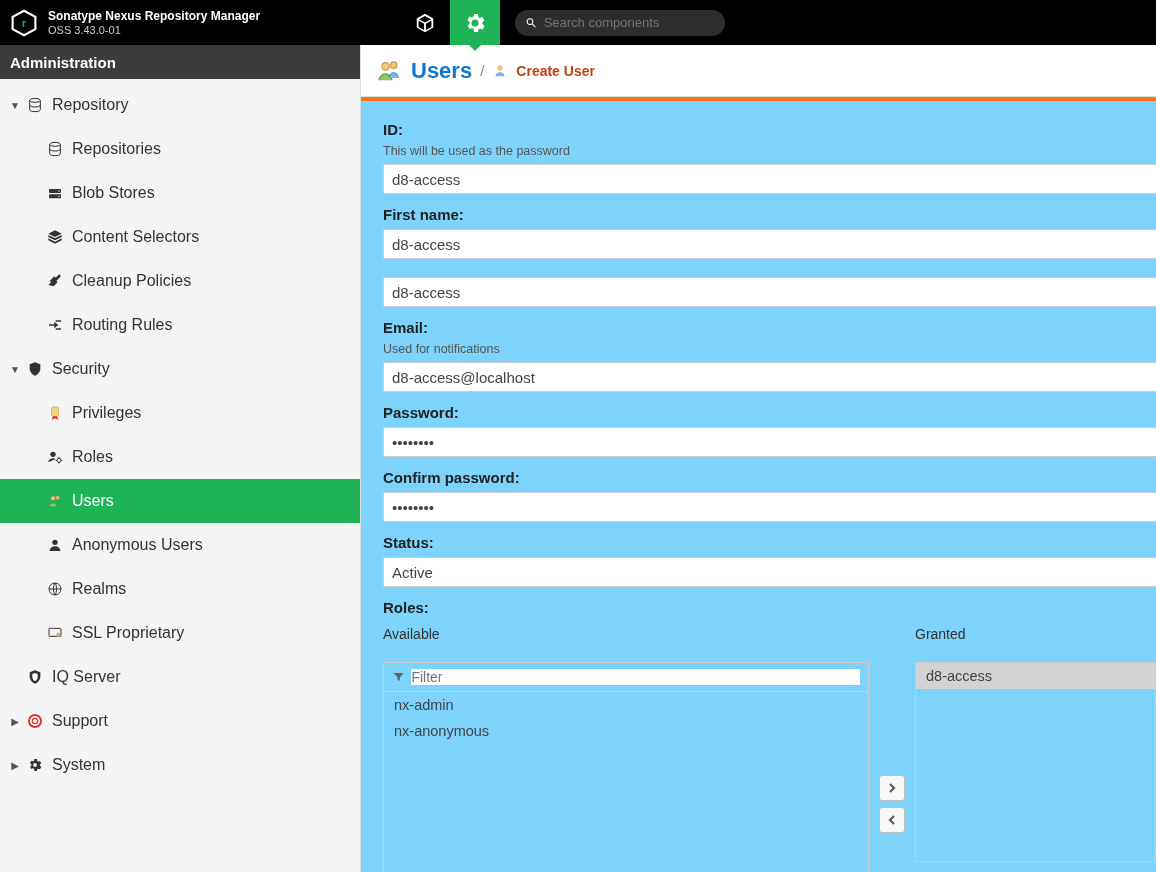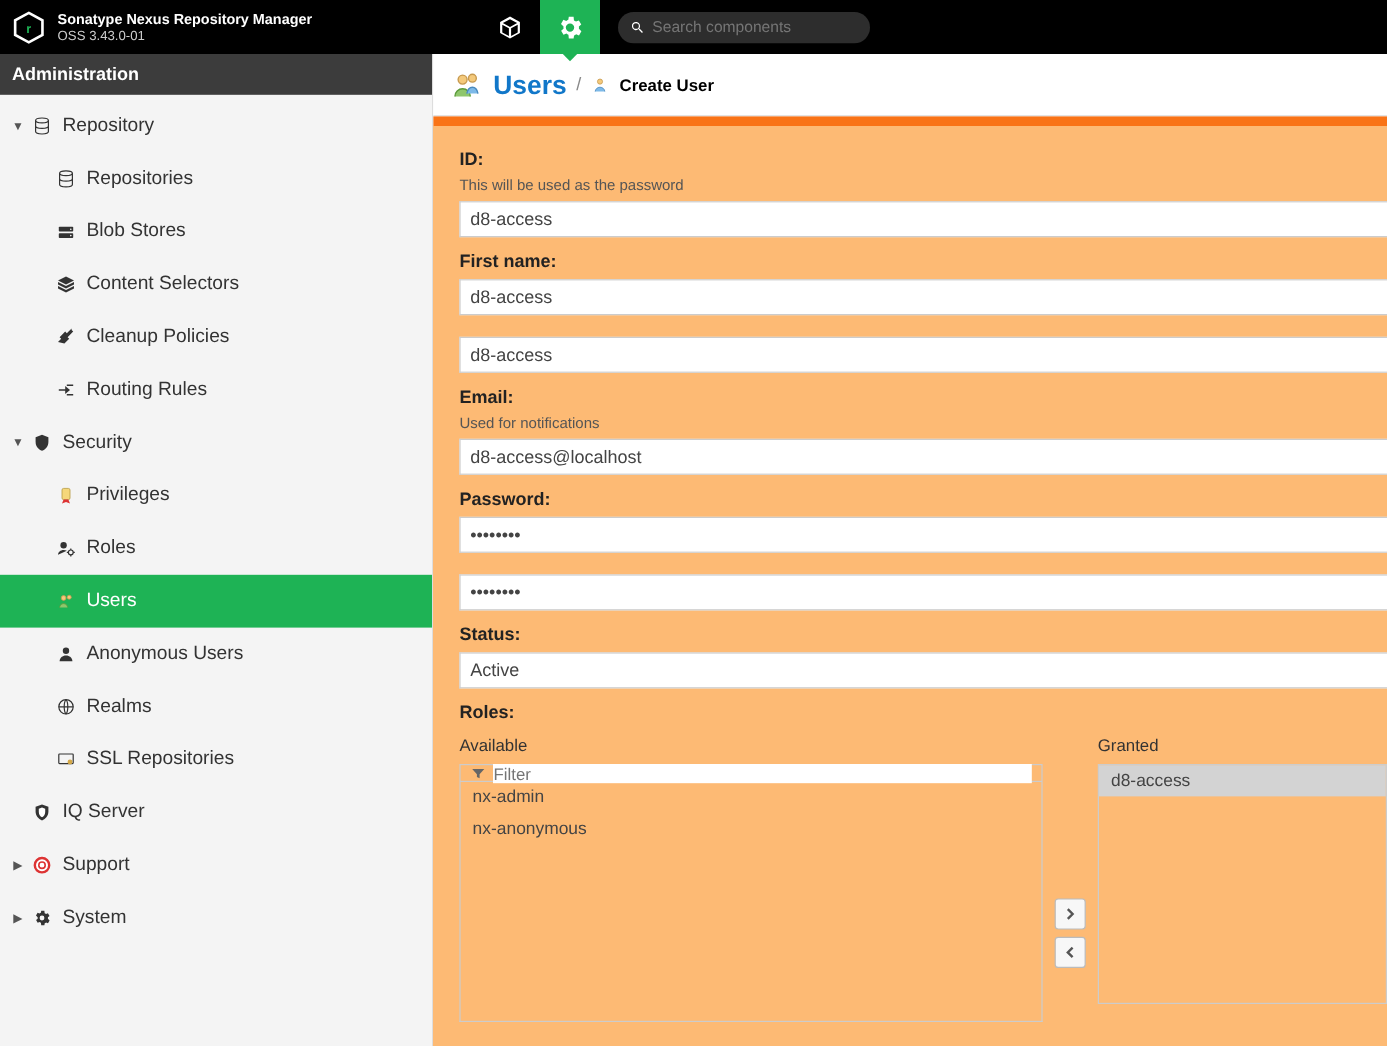--- a/index.html
+++ b/index.html
@@ -133,28 +133,28 @@
     padding-left: 14px;
     gap: 8px;
     background: #fff;
   }
   .bc-title {
     color: #1177c9;
     font-size: 22px;
     font-weight: 700;
   }
   .bc-sep { color: #888; font-size: 15px; }
-  .bc-current { font-size: 14px; font-weight: 700; color: #000000; }
+  .bc-current { font-size: 14px; font-weight: 700; color: #c2410c; }
 
   .form-scroll {
     flex: 1;
     overflow-y: auto;
-    background: #fdba74;
+    background: #7dd3fc;
     padding: 20px 0 20px 22px;
-    border-top: 8px solid #f97316;
+    border-top: 4px solid #f97316;
   }
   .field { margin-bottom: 12px; }
   .field-label { font-weight: 700; font-size: 15px; color: #222; }
   .field-help { font-size: 12.5px; color: #555; margin-top: 6px; }
   .field-input {
     margin-top: 6px;
     width: 100%;
     height: 30px;
     border: 1px solid #ccc;
     border-right: none;
@@ -162,23 +162,23 @@
     font-size: 15px;
     color: #444;
     background: #fff;
   }
 
   
   .roles-row { display: flex; gap: 10px; }
   .roles-col { display: flex; flex-direction: column; }
   .roles-col.available { width: 486px; }
   .roles-col.granted { flex: 1; }
-  .roles-head { font-size: 14px; color: #333; margin: 10px 0 8px; }
+  .roles-head { font-size: 14px; color: #333; margin: 10px 0 20px; }
   .filter-box {
-    height: 15px;
+    height: 30px;
     border: 1px solid #ccc;
     display: flex; align-items: center;
     padding: 0 8px;
   }
   .filter-box input {
     border: none; outline: none;
     width: 100%; font-size: 14px; color: #555;
     margin-left: 6px;
   }
   .list-box {
@@ -366,21 +366,21 @@
           </span>
           <span>Realms</span>
         </div>
         <div class="tree-node child">
           <span class="tree-icon">
             <svg width="16" height="16" viewBox="0 0 24 24">
               <rect x="3" y="5" width="18" height="12" rx="1" fill="none" stroke="#333" stroke-width="1.5"></rect>
               <circle cx="17" cy="15" r="3" fill="#d4a846"></circle>
             </svg>
           </span>
-          <span>SSL Repositories</span>
+          <span>SSL Proprietary</span>
         </div>
         <div class="tree-node">
           <span class="caret"></span>
           <span class="tree-icon">
             <svg width="16" height="16" viewBox="0 0 24 24">
               <path fill="#333" d="M12 2l8 3v6c0 5-3.4 9.7-8 11-4.6-1.3-8-6-8-11V5l8-3z"></path>
               <path fill="#fff" d="M12 6l4 1.5v4c0 3-1.7 5.5-4 6.5-2.3-1-4-3.5-4-6.5v-4L12 6z"></path>
             </svg>
           </span>
           <span>IQ Server</span>
@@ -451,20 +451,21 @@
         <div class="field-help">Used for notifications</div>
         <input class="field-input" value="d8-access@localhost" style="">
       </div>
 
       <div class="field">
         <div class="field-label">Password:</div>
         <input class="field-input" value="••••••••" style="">
       </div>
 
       <div class="field">
+        <div class="field-label">Confirm password:</div>
         <input class="field-input" value="••••••••" style="">
       </div>
 
       <div class="field">
         <div class="field-label">Status:</div>
         <input class="field-input" value="Active" style="">
       </div>
 
       <div class="field">
         <div class="field-label">Roles:</div>

